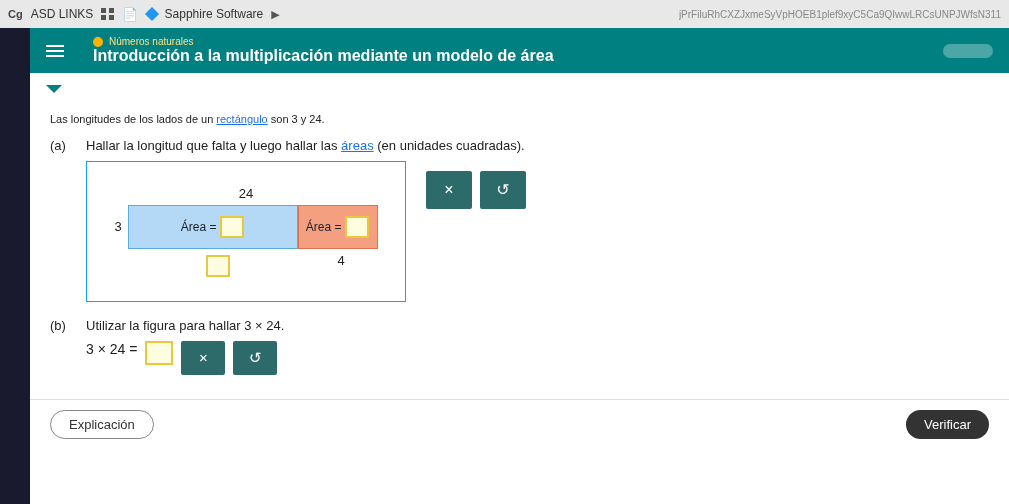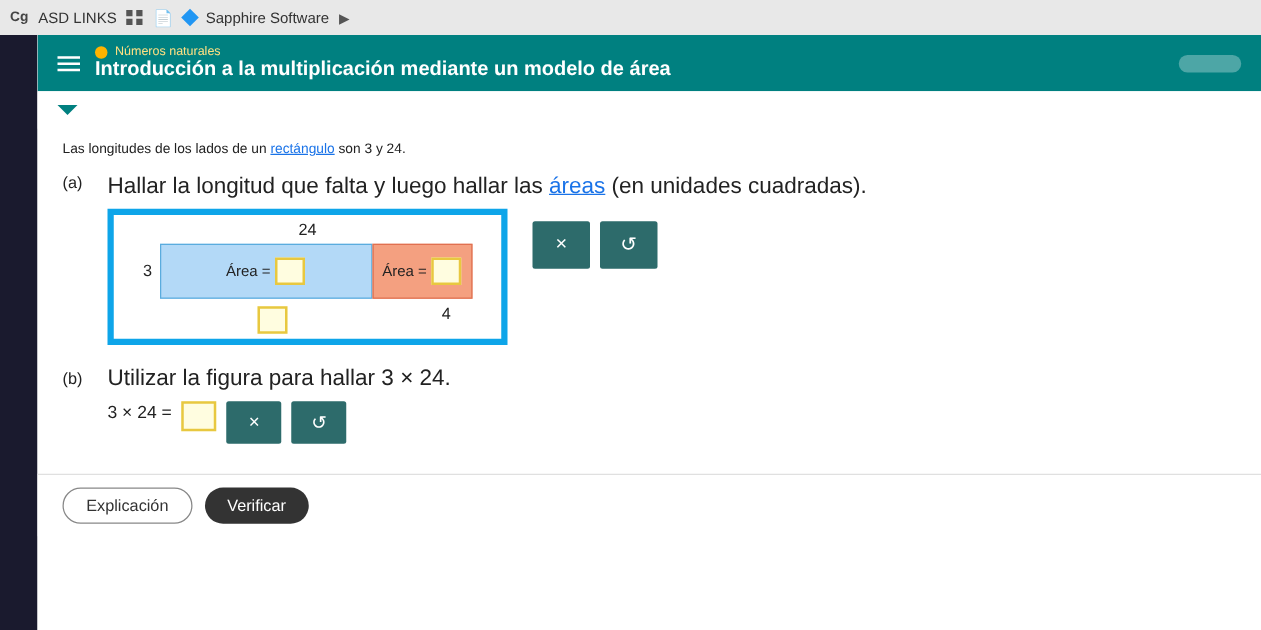--- a/index.html
+++ b/index.html
@@ -46,21 +46,21 @@
       background: #fff;
       overflow: hidden;
     }
 
     
     .page-header {
       background: #008080;
       padding: 8px 16px;
       display: flex;
       align-items: center;
-      gap: 12px;
+      gap: 29px;
     }
     .hamburger-icon {
       display: flex;
       flex-direction: column;
       gap: 3px;
       cursor: pointer;
     }
     .hamburger-icon span {
       display: block;
       width: 18px;
@@ -107,40 +107,40 @@
       gap: 8px;
       margin-bottom: 8px;
     }
     .question-label {
       font-size: 13px;
       font-weight: normal;
       color: #222;
       min-width: 28px;
     }
     .question-text {
-      font-size: 18px;
+      font-size: 13px;
       color: #222;
     }
     .question-text u {
       color: #1a73e8;
       text-decoration: underline;
     }
 
     
     .diagram-section {
       display: flex;
       align-items: flex-start;
       gap: 20px;
       margin-left: 36px;
       margin-bottom: 16px;
     }
 
     .diagram-box {
-      border: 5px solid #0ea5e9;
-      padding: 4px;
+      border: 1px solid #0ea5e9;
+      padding: 24px;
       background: #fff;
       min-width: 320px;
     }
 
     .rect-container {
       position: relative;
       display: flex;
       flex-direction: column;
       align-items: center;
     }
@@ -315,20 +315,21 @@
       border-radius: 2px;
     }
 
     
     .page-footer {
       padding: 10px 20px;
       display: flex;
       gap: 10px;
       background: #fff;
       border-top: 1px solid #e0e0e0;
+      justify-content: space-between;
     }
 
     .btn-explicacion {
       background: white;
       color: #333;
       border: 1.5px solid #888;
       padding: 6px 18px;
       font-size: 13px;
       border-radius: 20px;
       cursor: pointer;
@@ -354,20 +355,21 @@
     <span style="background:#555;width:5px;height:5px;"></span>
     <span style="background:#555;width:5px;height:5px;"></span>
     <span style="background:#555;width:5px;height:5px;"></span>
     <span style="background:#555;width:5px;height:5px;"></span>
   </span>
   <span style="font-size:13px;">📄</span>
   <span style="display:inline-block;width:10px;height:10px;background:#2196F3;transform:rotate(45deg);"></span>
   <span style="font-size:12px;color:#333;">Sapphire Software</span>
   <span style="font-size:11px;color:#555;">▶</span>
   <span style="flex:1;"></span>
+  <span style="font-size:10px;color:#888;overflow:hidden;white-space:nowrap;">jPrFiluRhCXZJxmeSyVpHOEB1plef9xyC5Ca9QIwwLRCsUNPJWfsN311</span>
 </div>
 
 <div class="main-content">
 
   <div class="left-panel"></div>
 
   <div class="page">
 
     <div class="page-header">
       <div class="hamburger-icon">

